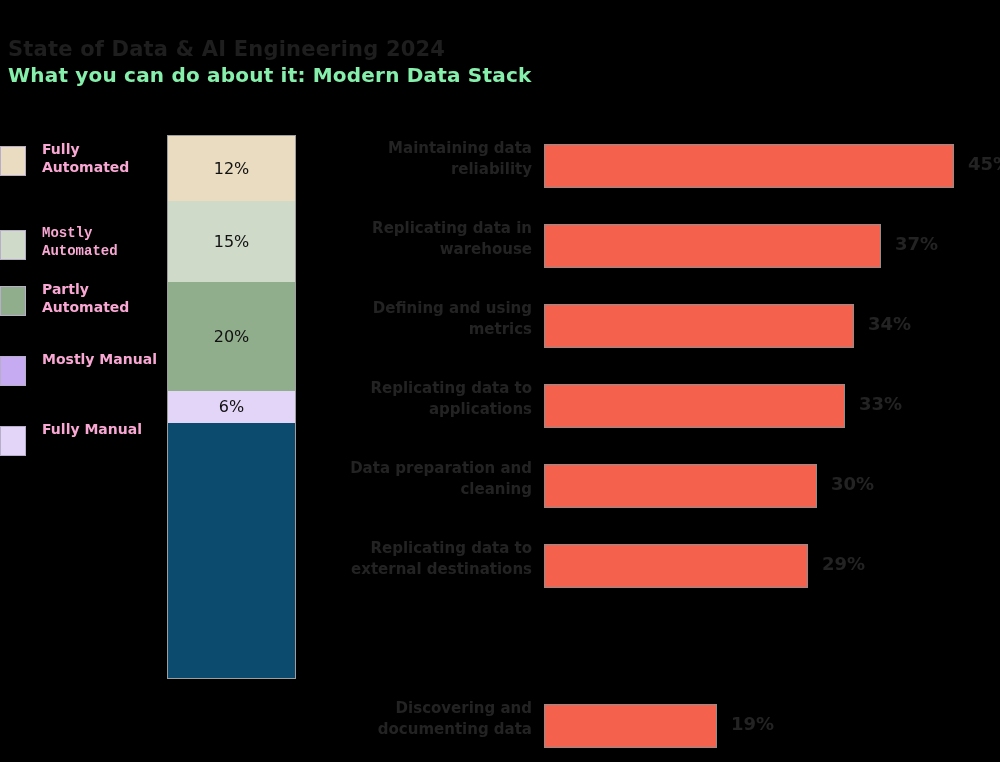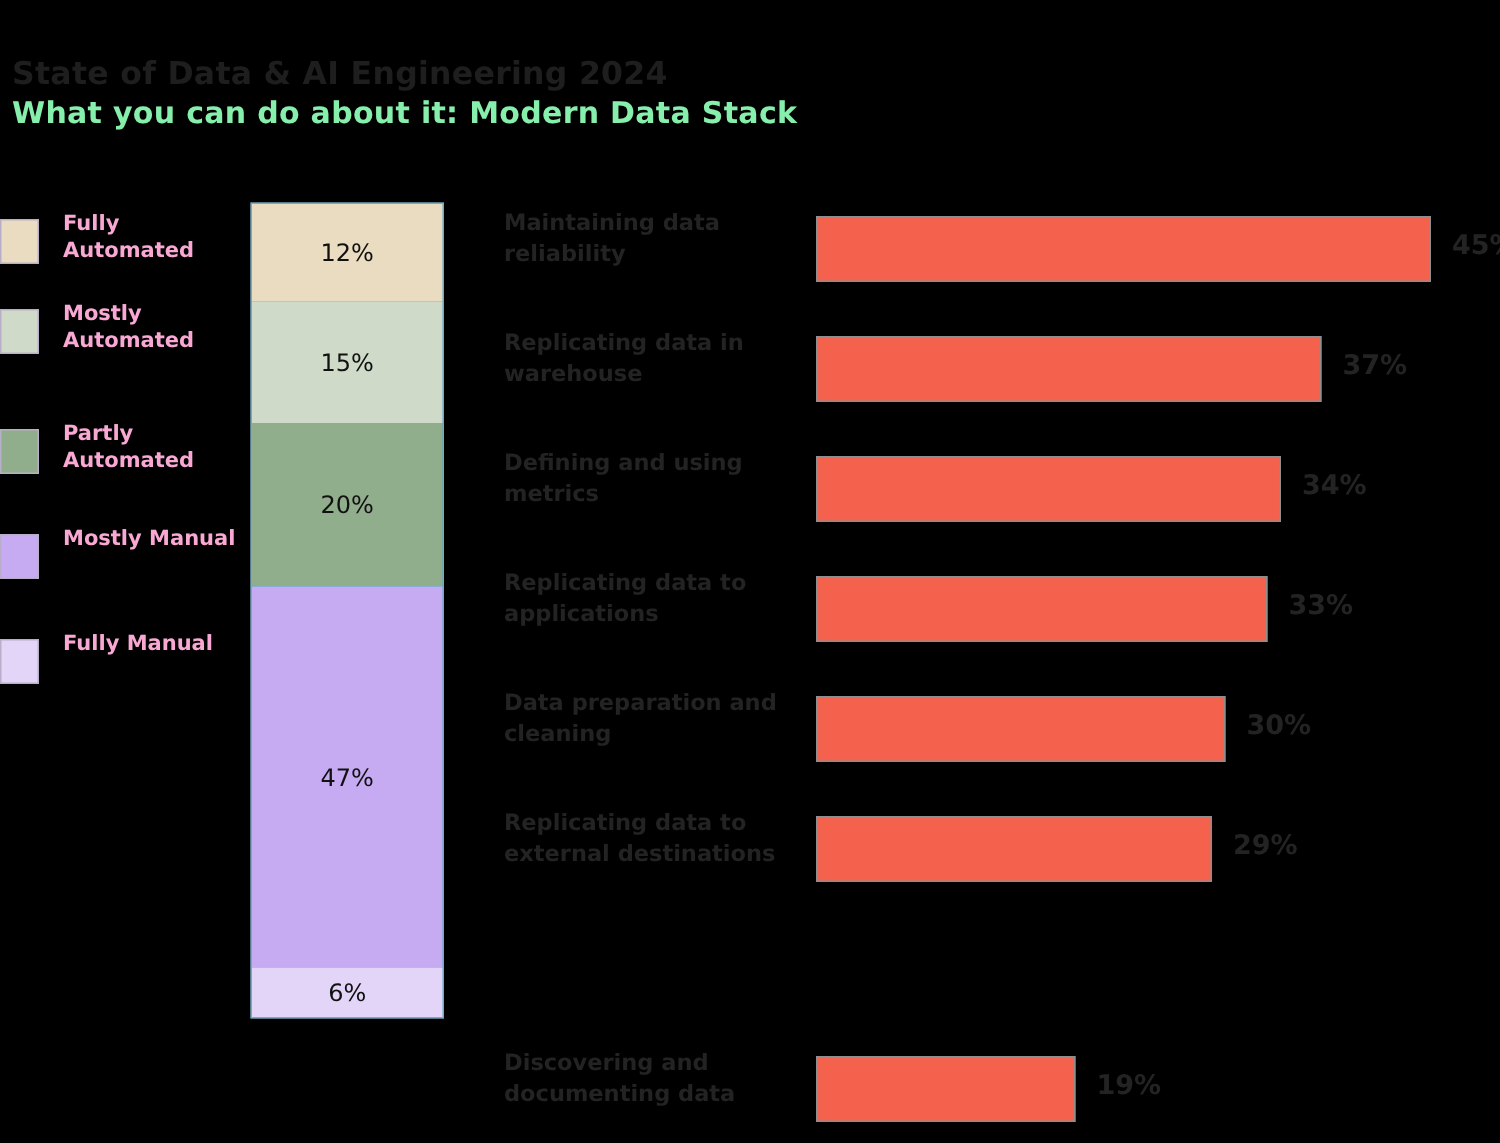--- a/index.html
+++ b/index.html
@@ -77,21 +77,21 @@
 
   
   #stacked-bar {
     position: absolute;
     left: 167px;
     top: 135px;
     width: 129px;
     height: 544px;
     border: 1px solid #9e9e9e;
     box-sizing: border-box;
-    background: #0ea5e9;
+    background: #0c4a6e;
   }
   .stack-seg {
     position: relative;
     width: 100%;
     display: flex;
     align-items: center;
     justify-content: center;
     box-sizing: border-box;
   }
   .stack-label {
@@ -100,20 +100,21 @@
     font-family: "DejaVu Sans", "Liberation Sans", sans-serif;
   }
 
   
   #bar-chart {
     position: absolute;
     left: 336px;
     top: 132px;
     width: 664px;
     height: 630px;
+    text-align: right;
   }
   .bar-row {
     position: absolute;
     left: 0;
     width: 664px;
     height: 80px;
   }
   .bar-cat-label {
     position: absolute;
     left: 0px;
@@ -152,21 +153,21 @@
 <div id="title-block">
   <div id="chart-title">State of Data &amp; AI Engineering 2024</div>
   <div id="chart-subtitle">What you can do about it: Modern Data Stack</div>
 </div>
 
 <div id="legend">
     <div class="legend-item" style="top: 0px;">
       <span class="legend-swatch" style="background: rgb(234, 220, 192);"></span>
       <span class="legend-label">Fully Automated</span>
     </div>
-    <div class="legend-item" style="top: 60px;">
+    <div class="legend-item" style="top: 84px; font-family: Liberation Mono, monospace;">
       <span class="legend-swatch" style="background: rgb(207, 218, 201);"></span>
       <span class="legend-label">Mostly Automated</span>
     </div>
     <div class="legend-item" style="top: 140px;">
       <span class="legend-swatch" style="background: rgb(145, 174, 140);"></span>
       <span class="legend-label">Partly Automated</span>
     </div>
     <div class="legend-item" style="top: 210px;">
       <span class="legend-swatch" style="background: rgb(199, 171, 242);"></span>
       <span class="legend-label">Mostly Manual</span>
@@ -179,23 +180,20 @@
 
 <div id="stacked-bar">
     <div class="stack-seg" style="height: 12%; background: rgb(234, 220, 192);">
       <span class="stack-label">12%</span>
     </div>
     <div class="stack-seg" style="height: 15%; background: rgb(207, 218, 201);">
       <span class="stack-label">15%</span>
     </div>
     <div class="stack-seg" style="height: 20%; background: rgb(145, 174, 140);">
       <span class="stack-label">20%</span>
-    </div>
-    <div class="stack-seg" style="height: 47%; background: rgb(199, 171, 242);">
-      <span class="stack-label">47%</span>
     </div>
     <div class="stack-seg" style="height: 6%; background: rgb(227, 213, 247);">
       <span class="stack-label">6%</span>
     </div>
   </div>
 
 <div id="bar-chart">
     <div class="bar-row" style="top: 0px;">
       <div class="bar-cat-label">Maintaining data reliability</div>
       <div class="bar-track" style="width: 410px;">

